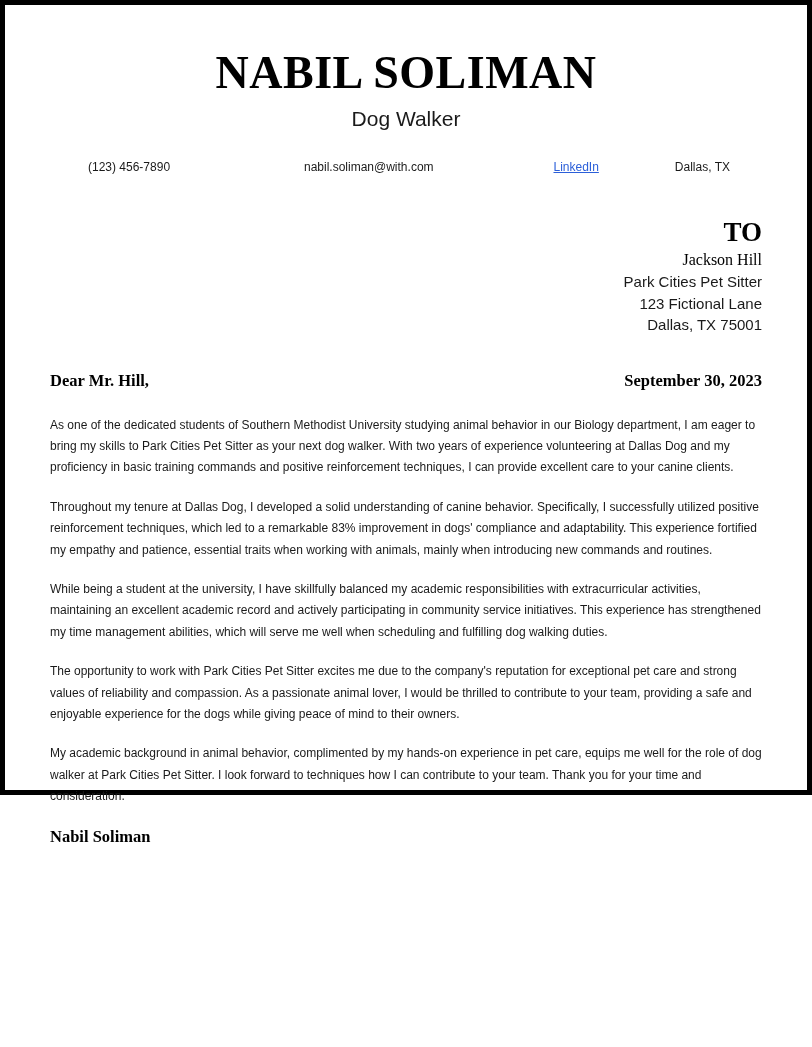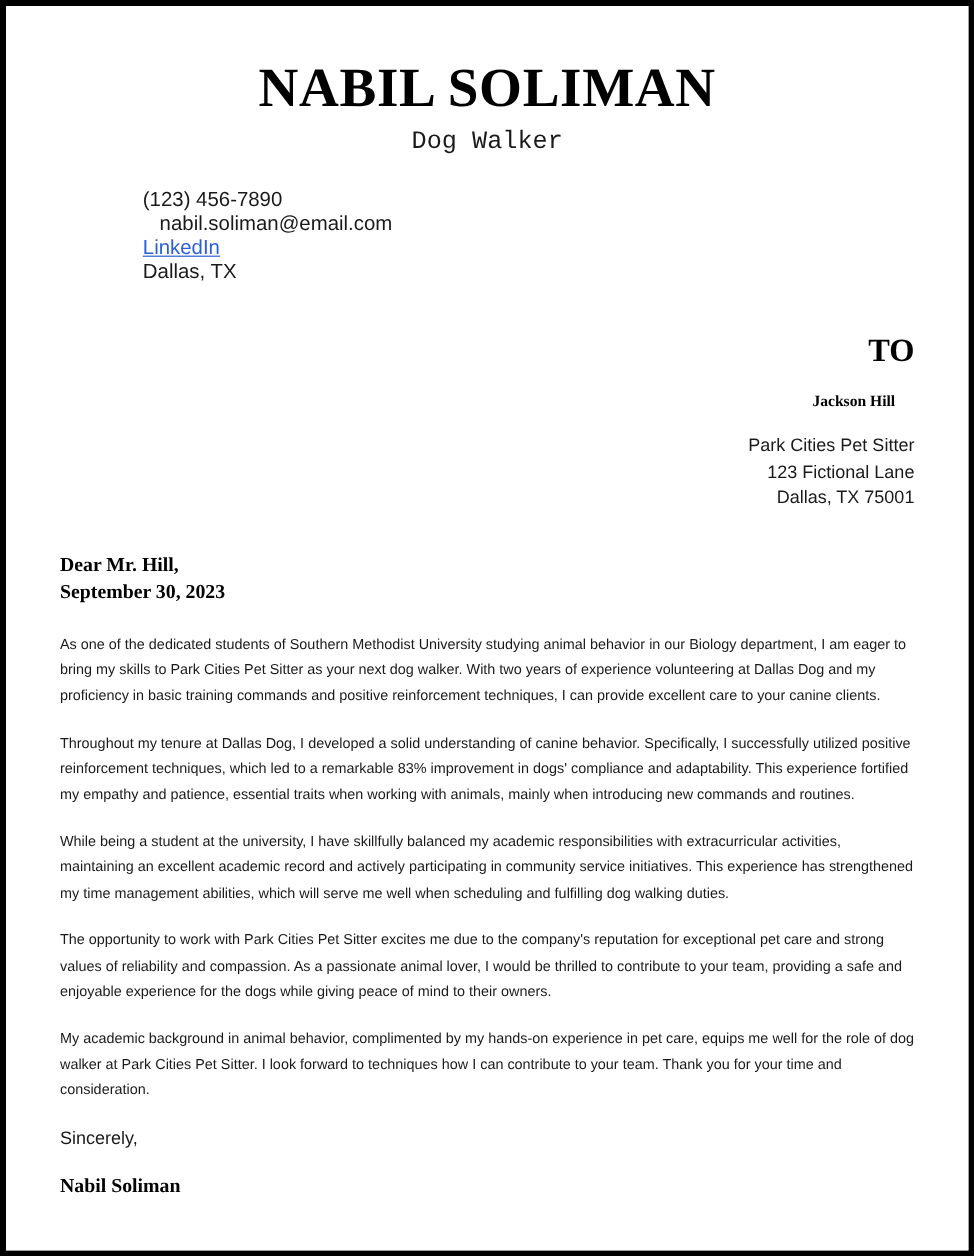--- a/index.html
+++ b/index.html
@@ -10,21 +10,21 @@
   body {
     width: 812px;
     height: 1047px;
     overflow: hidden;
     font-family: "Liberation Sans", sans-serif;
     -webkit-font-smoothing: antialiased;
   }
   .page-frame {
     box-sizing: border-box;
     width: 812px;
-    height: 1047px;
+    height: 795px;
     border: 5px solid #000000;
     background: #0ea5e9;
   }
   .page-inner {
     box-sizing: border-box;
     width: 100%;
     height: 100%;
     padding: 0 45px;
     background: #ffffff;
   }
@@ -37,38 +37,37 @@
   .cand-name {
     font-family: "Liberation Serif", serif;
     font-weight: bold;
     font-size: 46px;
     line-height: 52px;
     letter-spacing: 0.5px;
     color: #000000;
     margin: 0;
   }
   .cand-title {
-    font-family: Liberation Mono, monospace;
+    font-family: Liberation Sans, sans-serif;
     font-weight: normal;
     font-size: 21px;
     line-height: 28px;
     color: #1a1a1a;
     margin: 6px 0 0 0;
   }
 
   
   .contact-row {
     display: flex;
     align-items: baseline;
     margin-top: 24px;
     padding: 0 32px 0 38px;
-    font-size: 17px;
+    font-size: 12px;
     line-height: 20px;
     color: #1a1a1a;
-    flex-direction: column;
   }
   .contact-item { white-space: nowrap; }
   .contact-phone    { flex: 0 0 auto; }
   .contact-email    { flex: 1 1 auto; text-align: center; padding-left: 14px;}
   .contact-link-cell{ flex: 0 0 auto; padding-right: 45px; }
   .contact-location { flex: 0 0 auto; margin-left: 31px; }
   .contact-link {
     color: #2b5fd9;
     text-decoration: underline;
     cursor: pointer;
@@ -79,41 +78,40 @@
   .to-heading {
     font-family: "Liberation Serif", serif;
     font-weight: bold;
     font-size: 27px;
     line-height: 30px;
     color: #000000;
     margin: 0 0 2px 0;
   }
   .to-name {
     font-family: "Liberation Serif", serif;
-    font-weight: bold;
-    font-size: 13px;
+    font-weight: normal;
+    font-size: 16px;
     line-height: 22px;
     color: #000000;
-    margin: 16px;
+    margin: 0;
   }
   .to-line {
     font-family: "Liberation Sans", sans-serif;
     font-size: 15px;
     line-height: 21.5px;
     color: #1a1a1a;
     margin: 0;
   }
 
   
   .salutation-row {
     display: flex;
     justify-content: space-between;
     align-items: baseline;
     margin-top: 34px;
-    flex-direction: column;
   }
   .salutation, .letter-date {
     font-family: "Liberation Serif", serif;
     font-weight: bold;
     font-size: 16.5px;
     line-height: 22px;
     color: #000000;
   }
 
   
@@ -148,21 +146,21 @@
 <div class="page-frame">
   <div class="page-inner">
 
     <div class="doc-header">
       <h1 class="cand-name">NABIL SOLIMAN</h1>
       <div class="cand-title">Dog Walker</div>
     </div>
 
     <div class="contact-row">
       <div class="contact-item contact-phone">(123) 456-7890</div>
-      <div class="contact-item contact-email">nabil.soliman@email.com</div>
+      <div class="contact-item contact-email">nabil.soliman@with.com</div>
       <div class="contact-item contact-link-cell">
         <span class="contact-link">LinkedIn</span>
       </div>
       <div class="contact-item contact-location">Dallas, TX</div>
     </div>
 
     <div class="to-block">
       <div class="to-heading">TO</div>
       <div class="to-name">Jackson Hill</div>
       <div class="to-line">Park Cities Pet Sitter</div>
@@ -174,18 +172,17 @@
       <div class="salutation">Dear Mr. Hill,</div>
       <div class="letter-date">September 30, 2023</div>
     </div>
 
     <div class="letter-body">
       <p class="letter-para">As one of the dedicated students of Southern Methodist University studying animal behavior in our Biology department, I am eager to bring my skills to Park Cities Pet Sitter as your next dog walker. With two years of experience volunteering at Dallas Dog and my proficiency in basic training commands and positive reinforcement techniques, I can provide excellent care to your canine clients.</p>
       <p class="letter-para">Throughout my tenure at Dallas Dog, I developed a solid understanding of canine behavior. Specifically, I successfully utilized positive reinforcement techniques, which led to a remarkable 83% improvement in dogs' compliance and adaptability. This experience fortified my empathy and patience, essential traits when working with animals, mainly when introducing new commands and routines.</p>
       <p class="letter-para">While being a student at the university, I have skillfully balanced my academic responsibilities with extracurricular activities, maintaining an excellent academic record and actively participating in community service initiatives. This experience has strengthened my time management abilities, which will serve me well when scheduling and fulfilling dog walking duties.</p>
       <p class="letter-para">The opportunity to work with Park Cities Pet Sitter excites me due to the company's reputation for exceptional pet care and strong values of reliability and compassion. As a passionate animal lover, I would be thrilled to contribute to your team, providing a safe and enjoyable experience for the dogs while giving peace of mind to their owners.</p>
       <p class="letter-para">My academic background in animal behavior, complimented by my hands-on experience in pet care, equips me well for the role of dog walker at Park Cities Pet Sitter. I look forward to techniques how I can contribute to your team. Thank you for your time and consideration.</p>
-      <div class="closing-line">Sincerely,</div>
       <div class="signature-name">Nabil Soliman</div>
     </div>
 
   </div>
 </div>
 
 </body></html>

